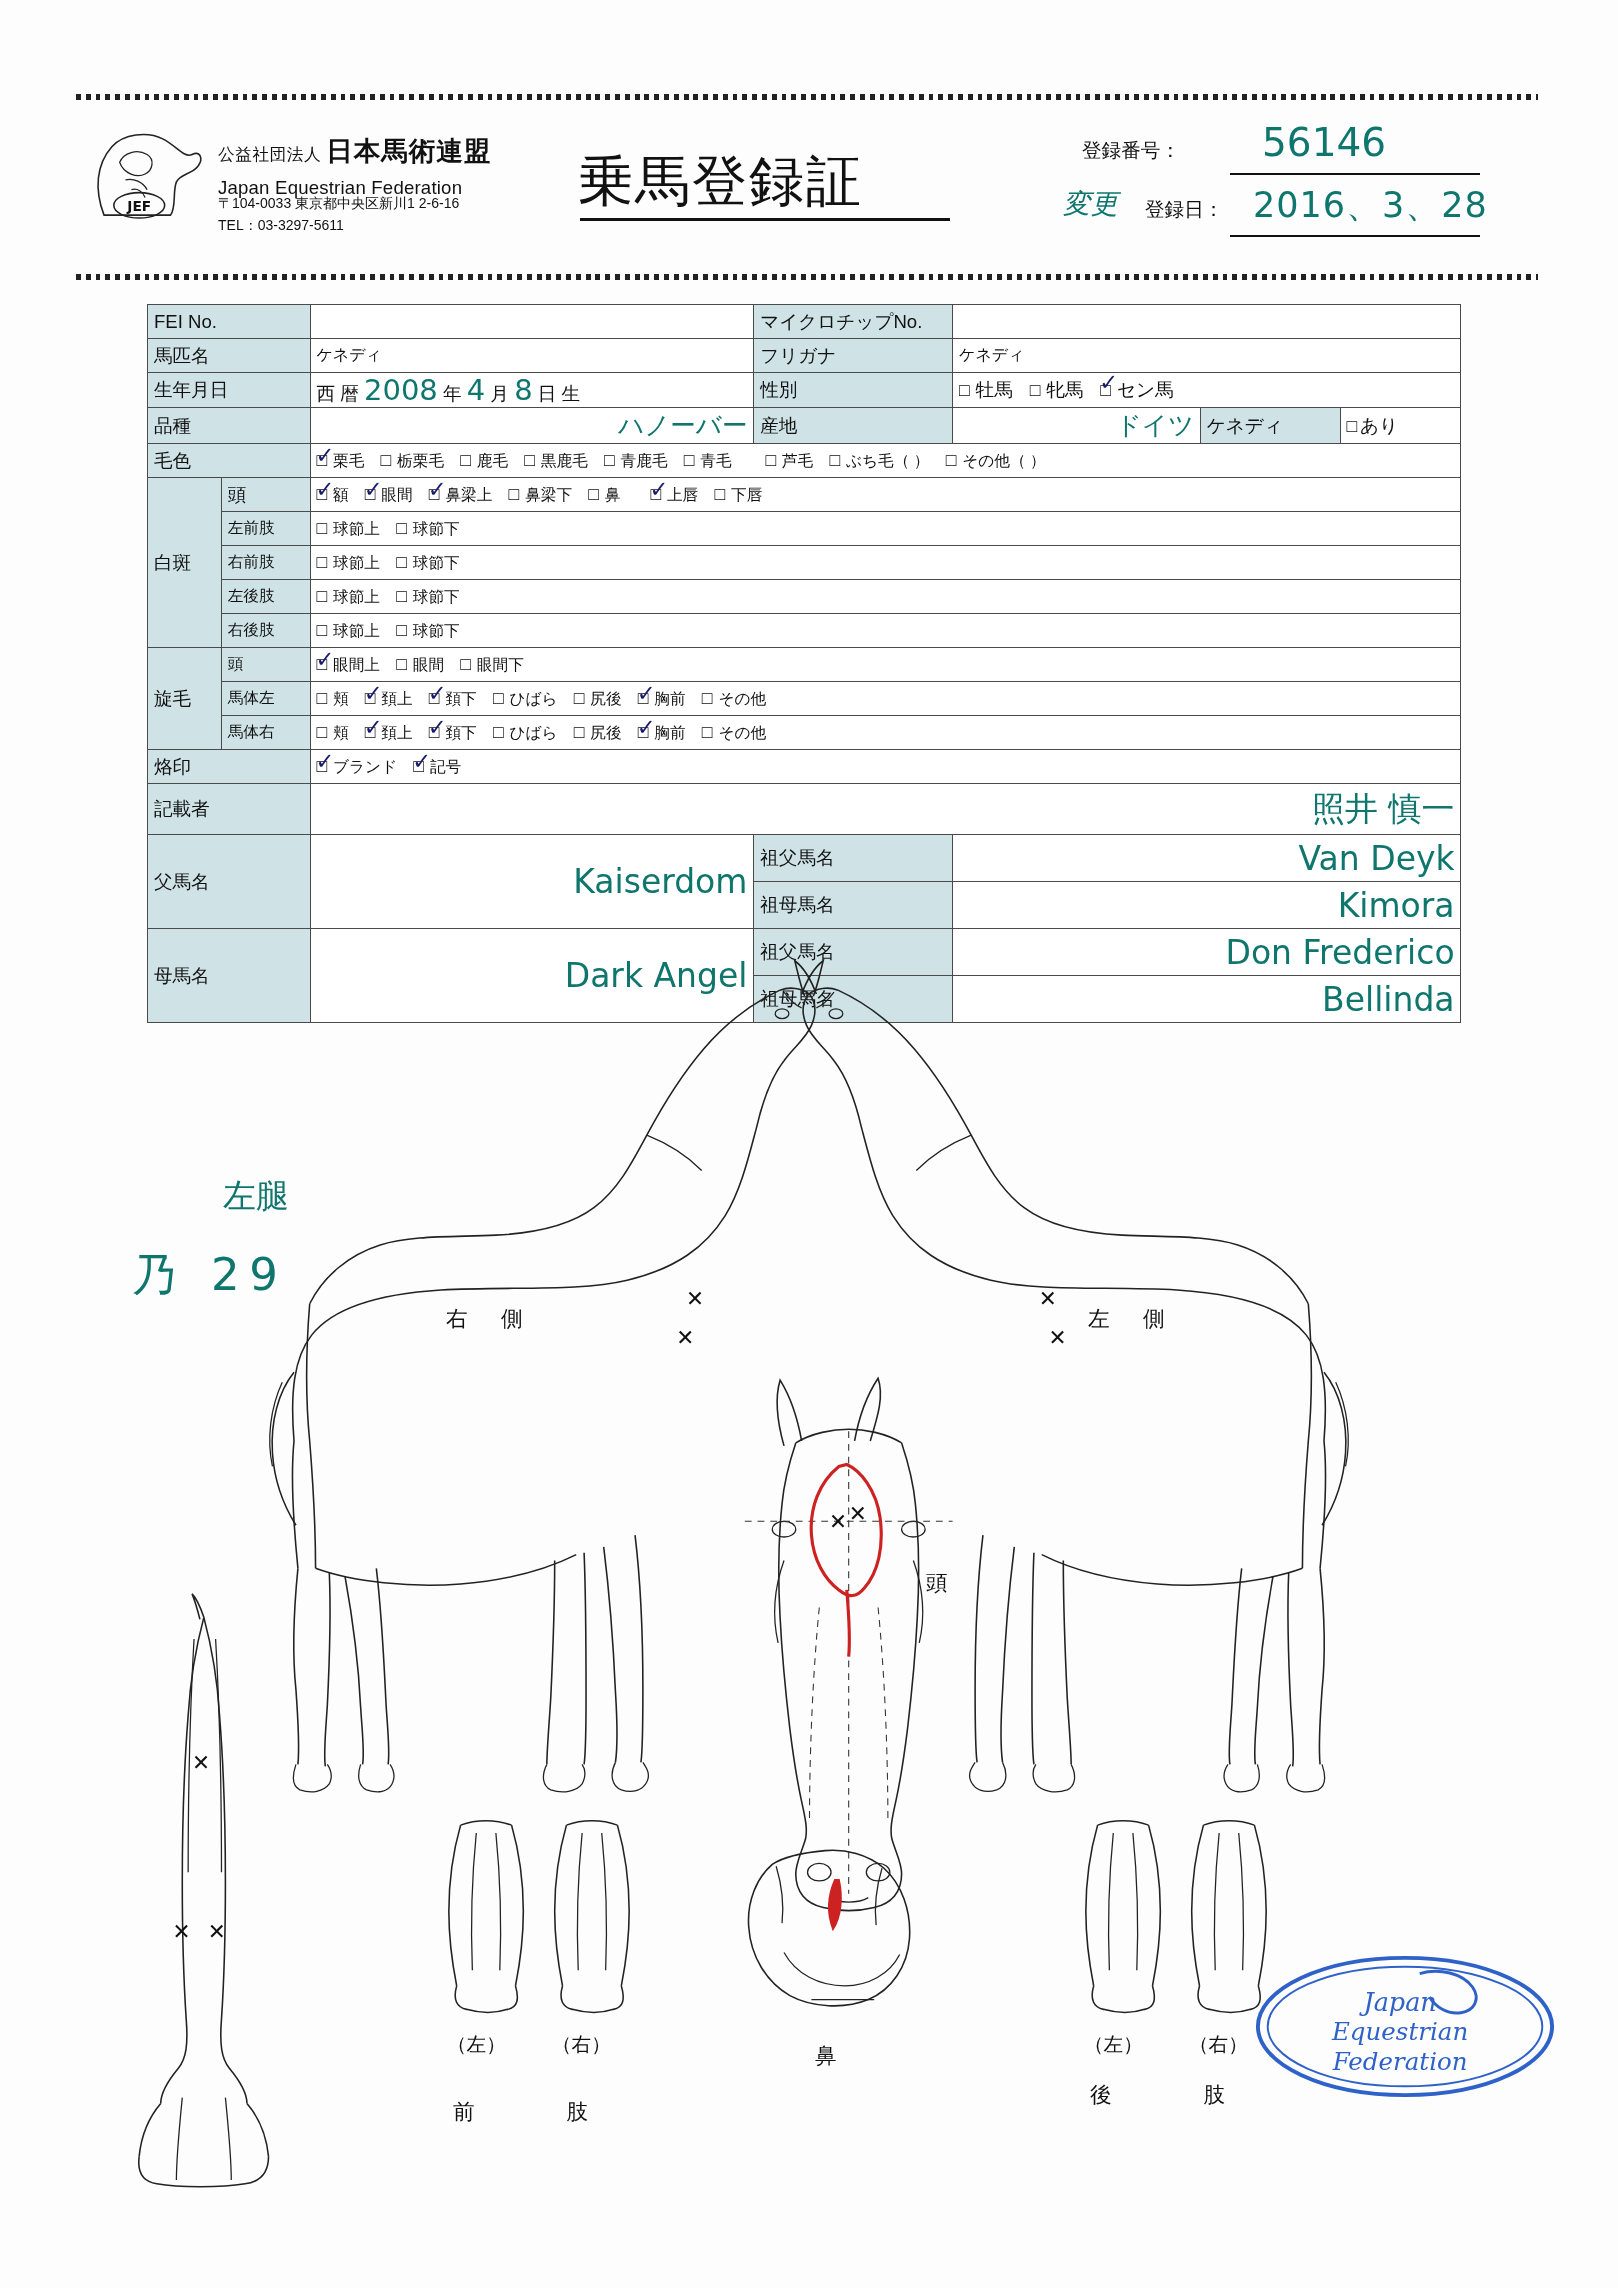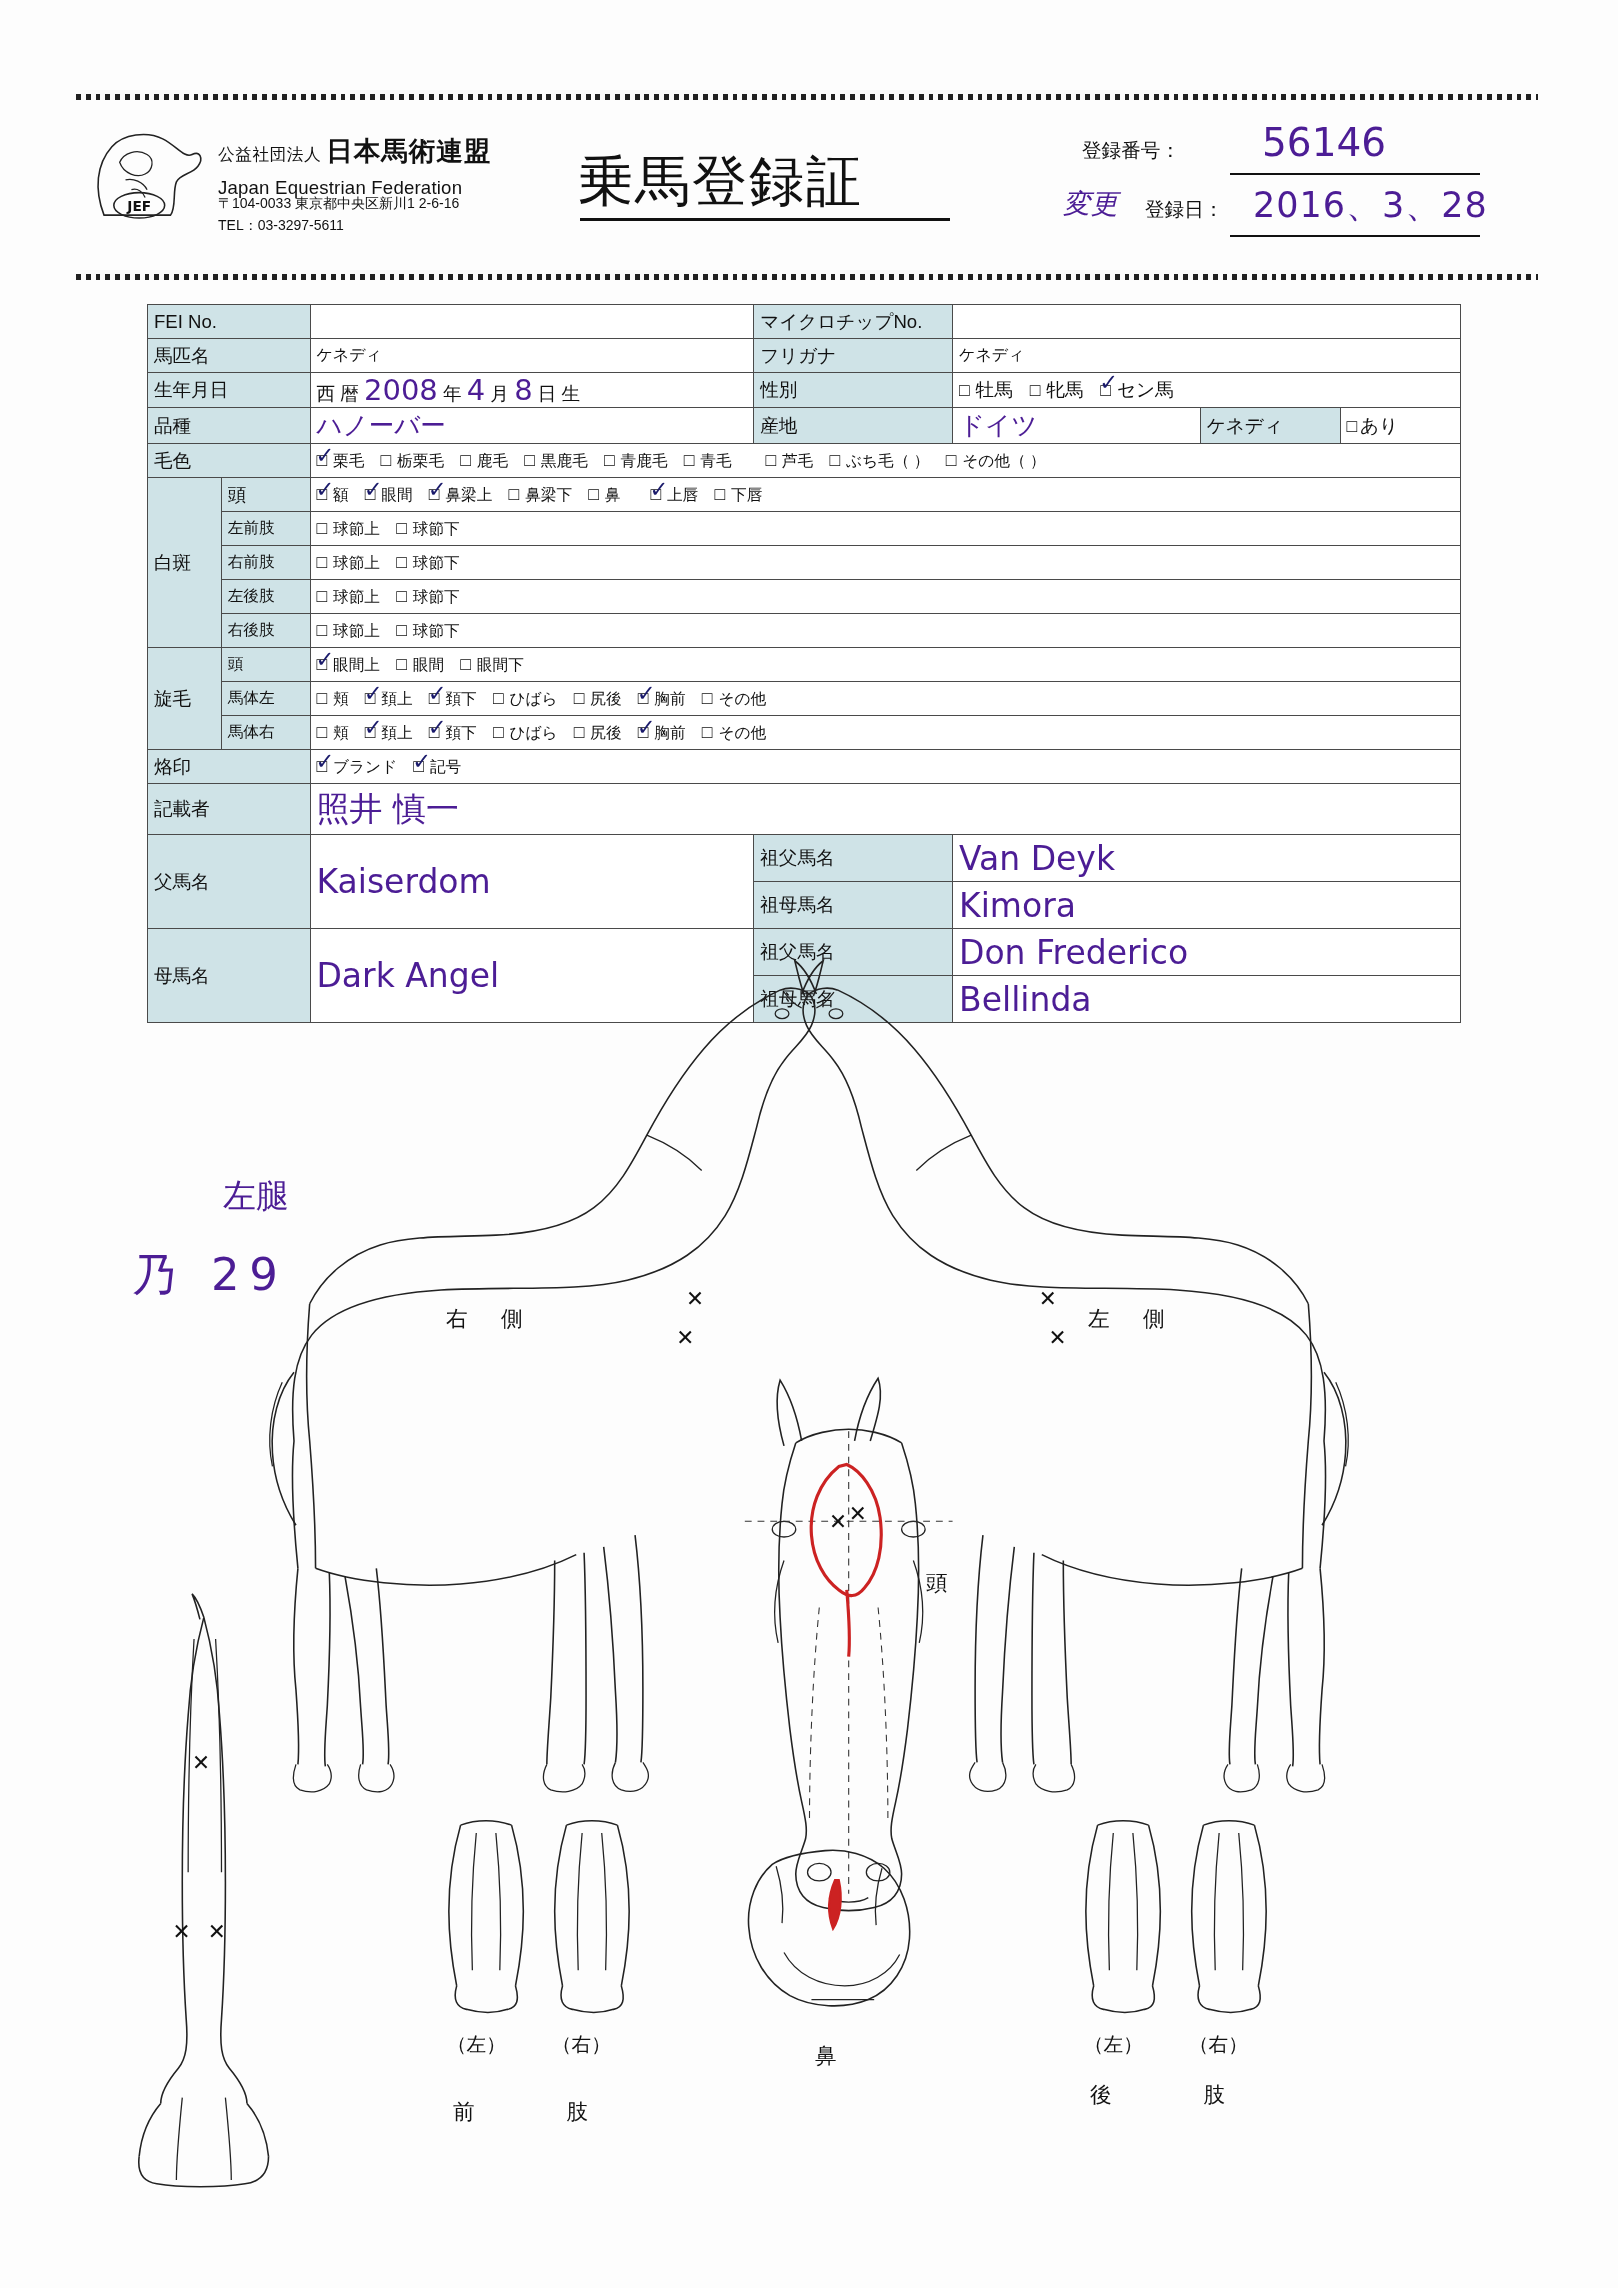--- a/index.html
+++ b/index.html
@@ -11,22 +11,23 @@
     position:relative;
     overflow:hidden;
   }
   .page{
     position:absolute;
     left:0;top:0;width:1618px;height:2289px;
     background:#fdfdfd;
   }
   .hand{
     font-family:"DejaVu Sans", sans-serif;
-    color:#4c1d95;
+    color:#0f766e;
     font-weight:400;
+    text-align:right;
   }
 
   
   .dotline{
     position:absolute;
     left:76px;width:1462px;
     height:5.9px;
     background-image:repeating-linear-gradient(to right,#222 0 4.9px,transparent 4.9px 9.8px);
   }
   #dot-top{top:94px;}
@@ -576,15 +577,25 @@
         C886 1892 862 1886 842 1888
         C820 1890 800 1894 788 1902 Z"></path>
       <path class="ln2" d="M792 1904 C798 1924 800 1944 798 1962"></path>
       <path class="ln2" d="M900 1906 C894 1926 892 1946 894 1964"></path>
       <path class="ln2" d="M800 1992 C812 2014 836 2026 862 2026 C886 2026 908 2014 918 1994"></path>
       <path class="ln2" d="M828 2040 L892 2040"></path>
       <path class="redf" d="M852 1918 C845 1934 844 1952 850 1968 C858 1956 860 1936 856 1918 Z"></path>
     </g>
   </svg>
 
+  <div class="stamp">
+    <svg width="304" height="152" viewBox="0 0 310 155">
+      <ellipse cx="155" cy="78" rx="150" ry="70" fill="none" stroke="#2f62c9" stroke-width="4"></ellipse>
+      <ellipse cx="155" cy="78" rx="140" ry="61" fill="none" stroke="#2f62c9" stroke-width="2"></ellipse>
+      <path d="M170 24 C190 18 214 24 224 38 C232 50 226 62 212 64 C198 66 186 58 180 48" fill="none" stroke="#2f62c9" stroke-width="3"></path>
+      <text x="150" y="62" text-anchor="middle" font-family="DejaVu Serif, serif" font-size="26" font-style="italic" fill="#2f62c9">Japan</text>
+      <text x="150" y="92" text-anchor="middle" font-family="DejaVu Serif, serif" font-size="25" font-style="italic" fill="#2f62c9">Equestrian</text>
+      <text x="150" y="122" text-anchor="middle" font-family="DejaVu Serif, serif" font-size="25" font-style="italic" fill="#2f62c9">Federation</text>
+    </svg>
+  </div>
 
 </div>
 
 
 </body></html>

